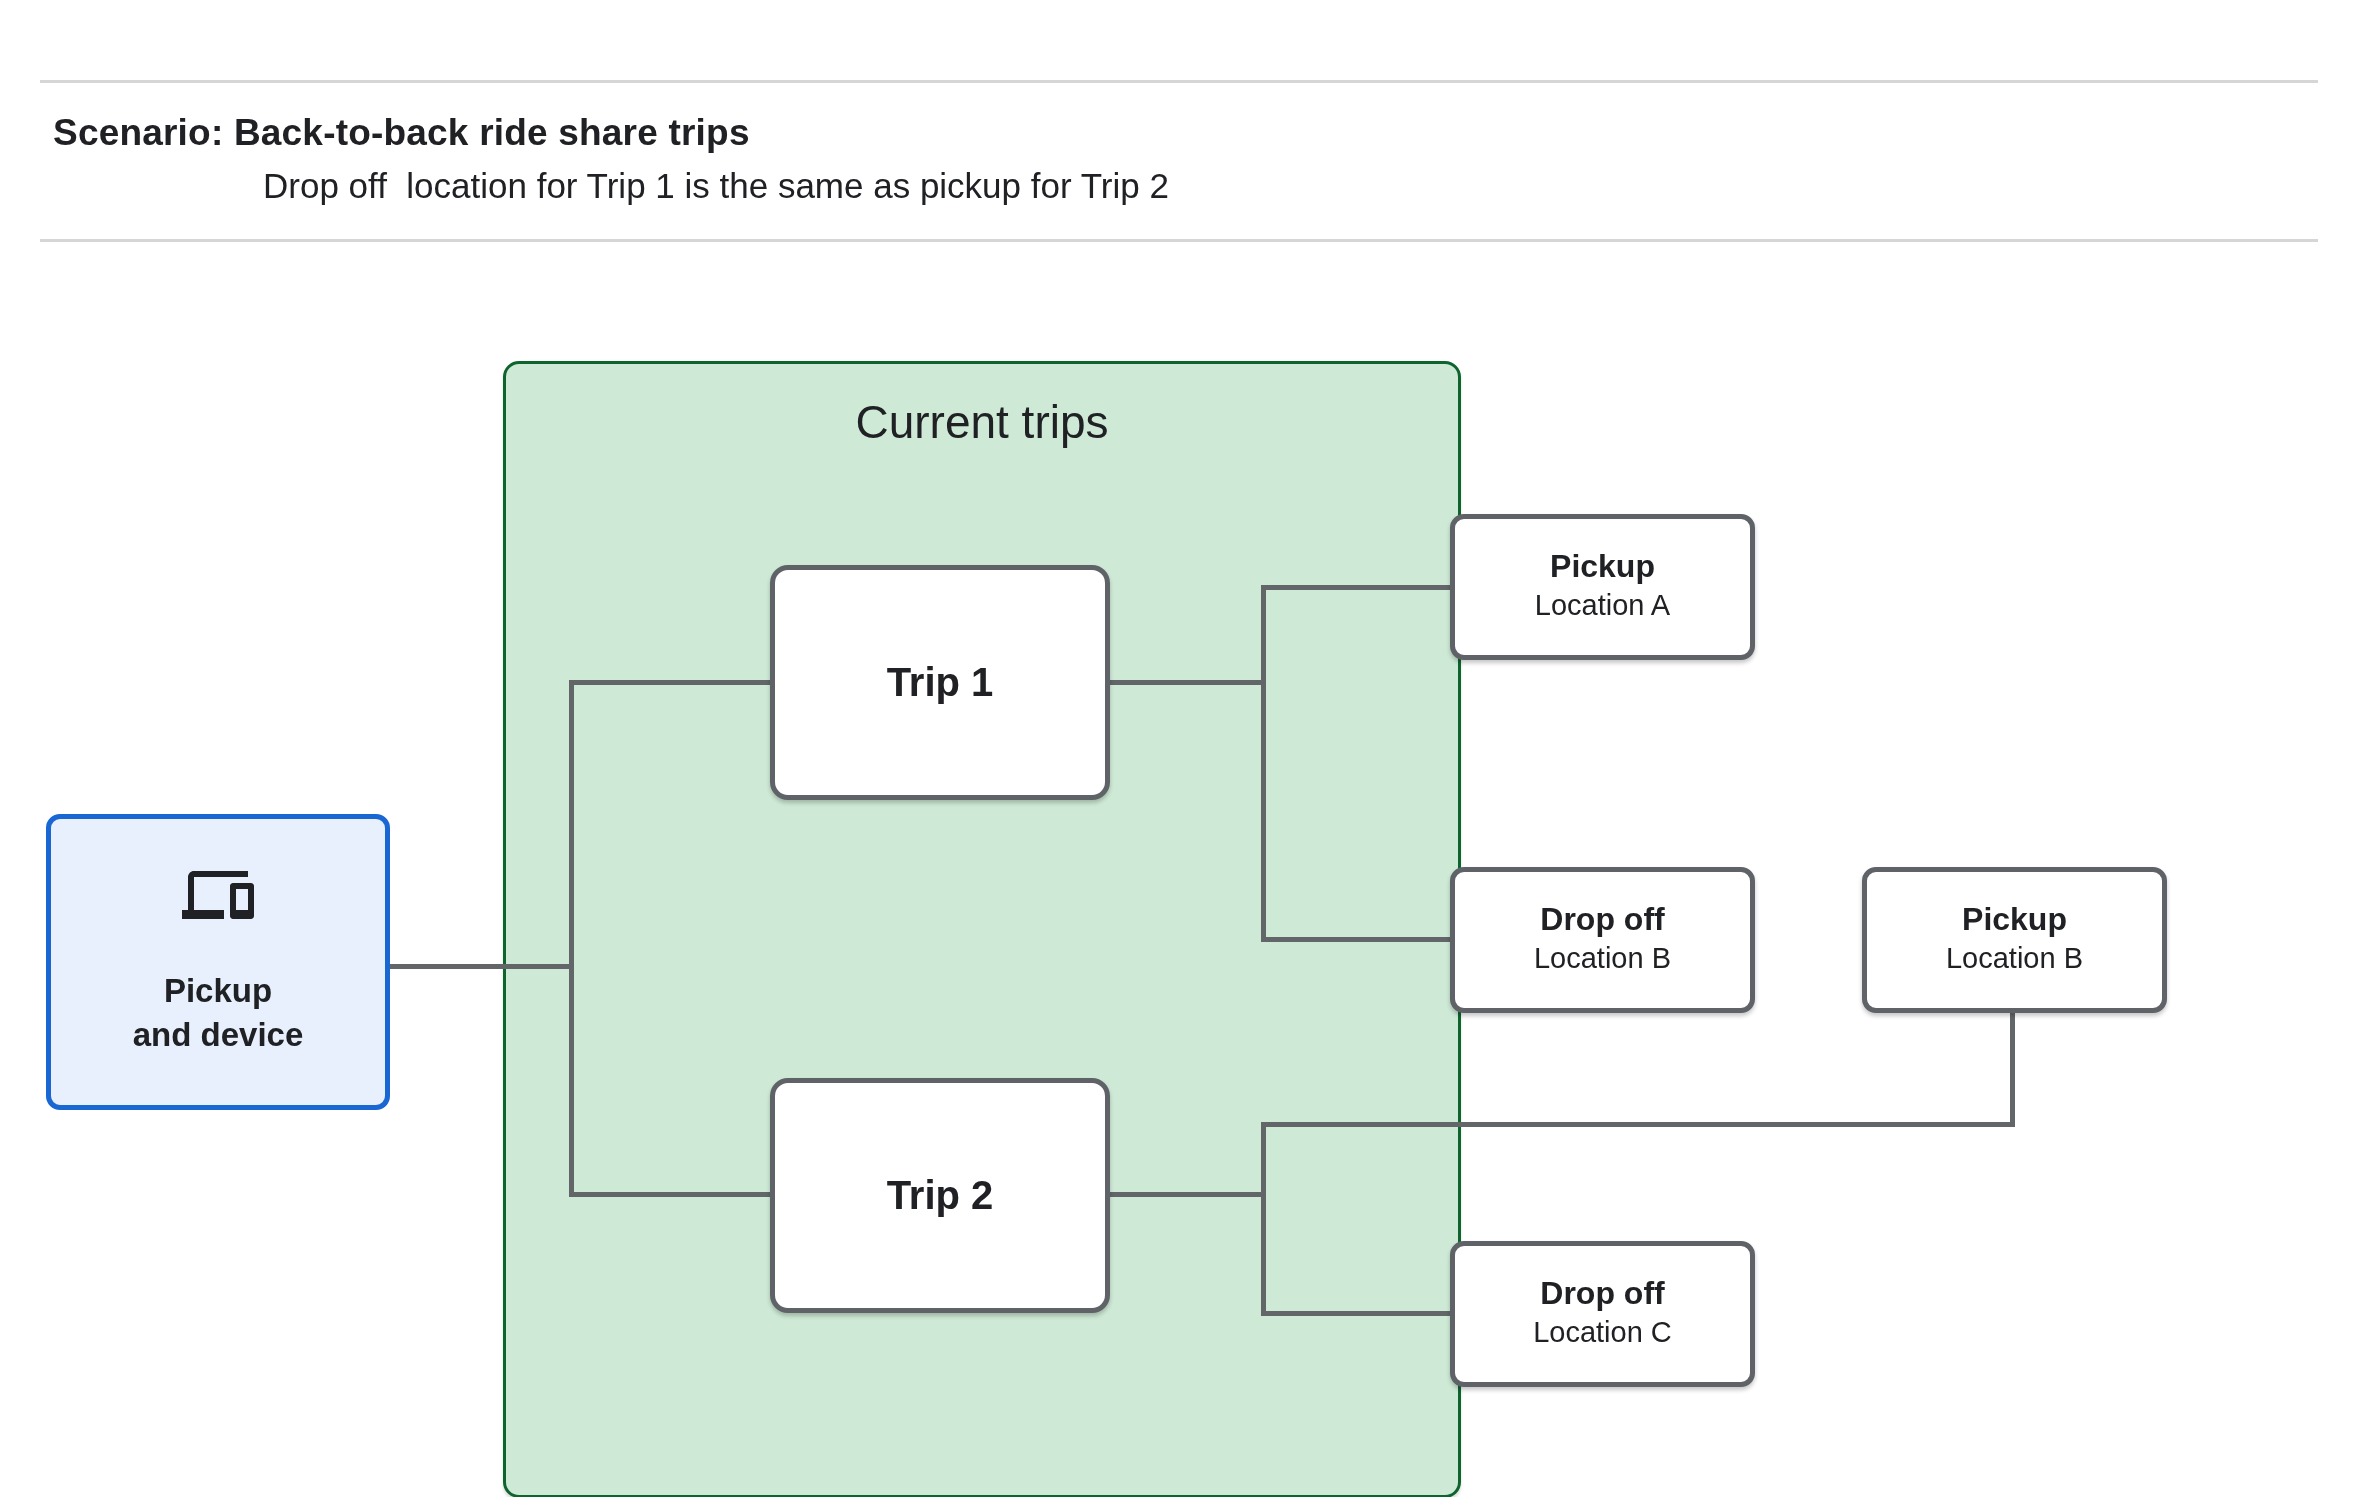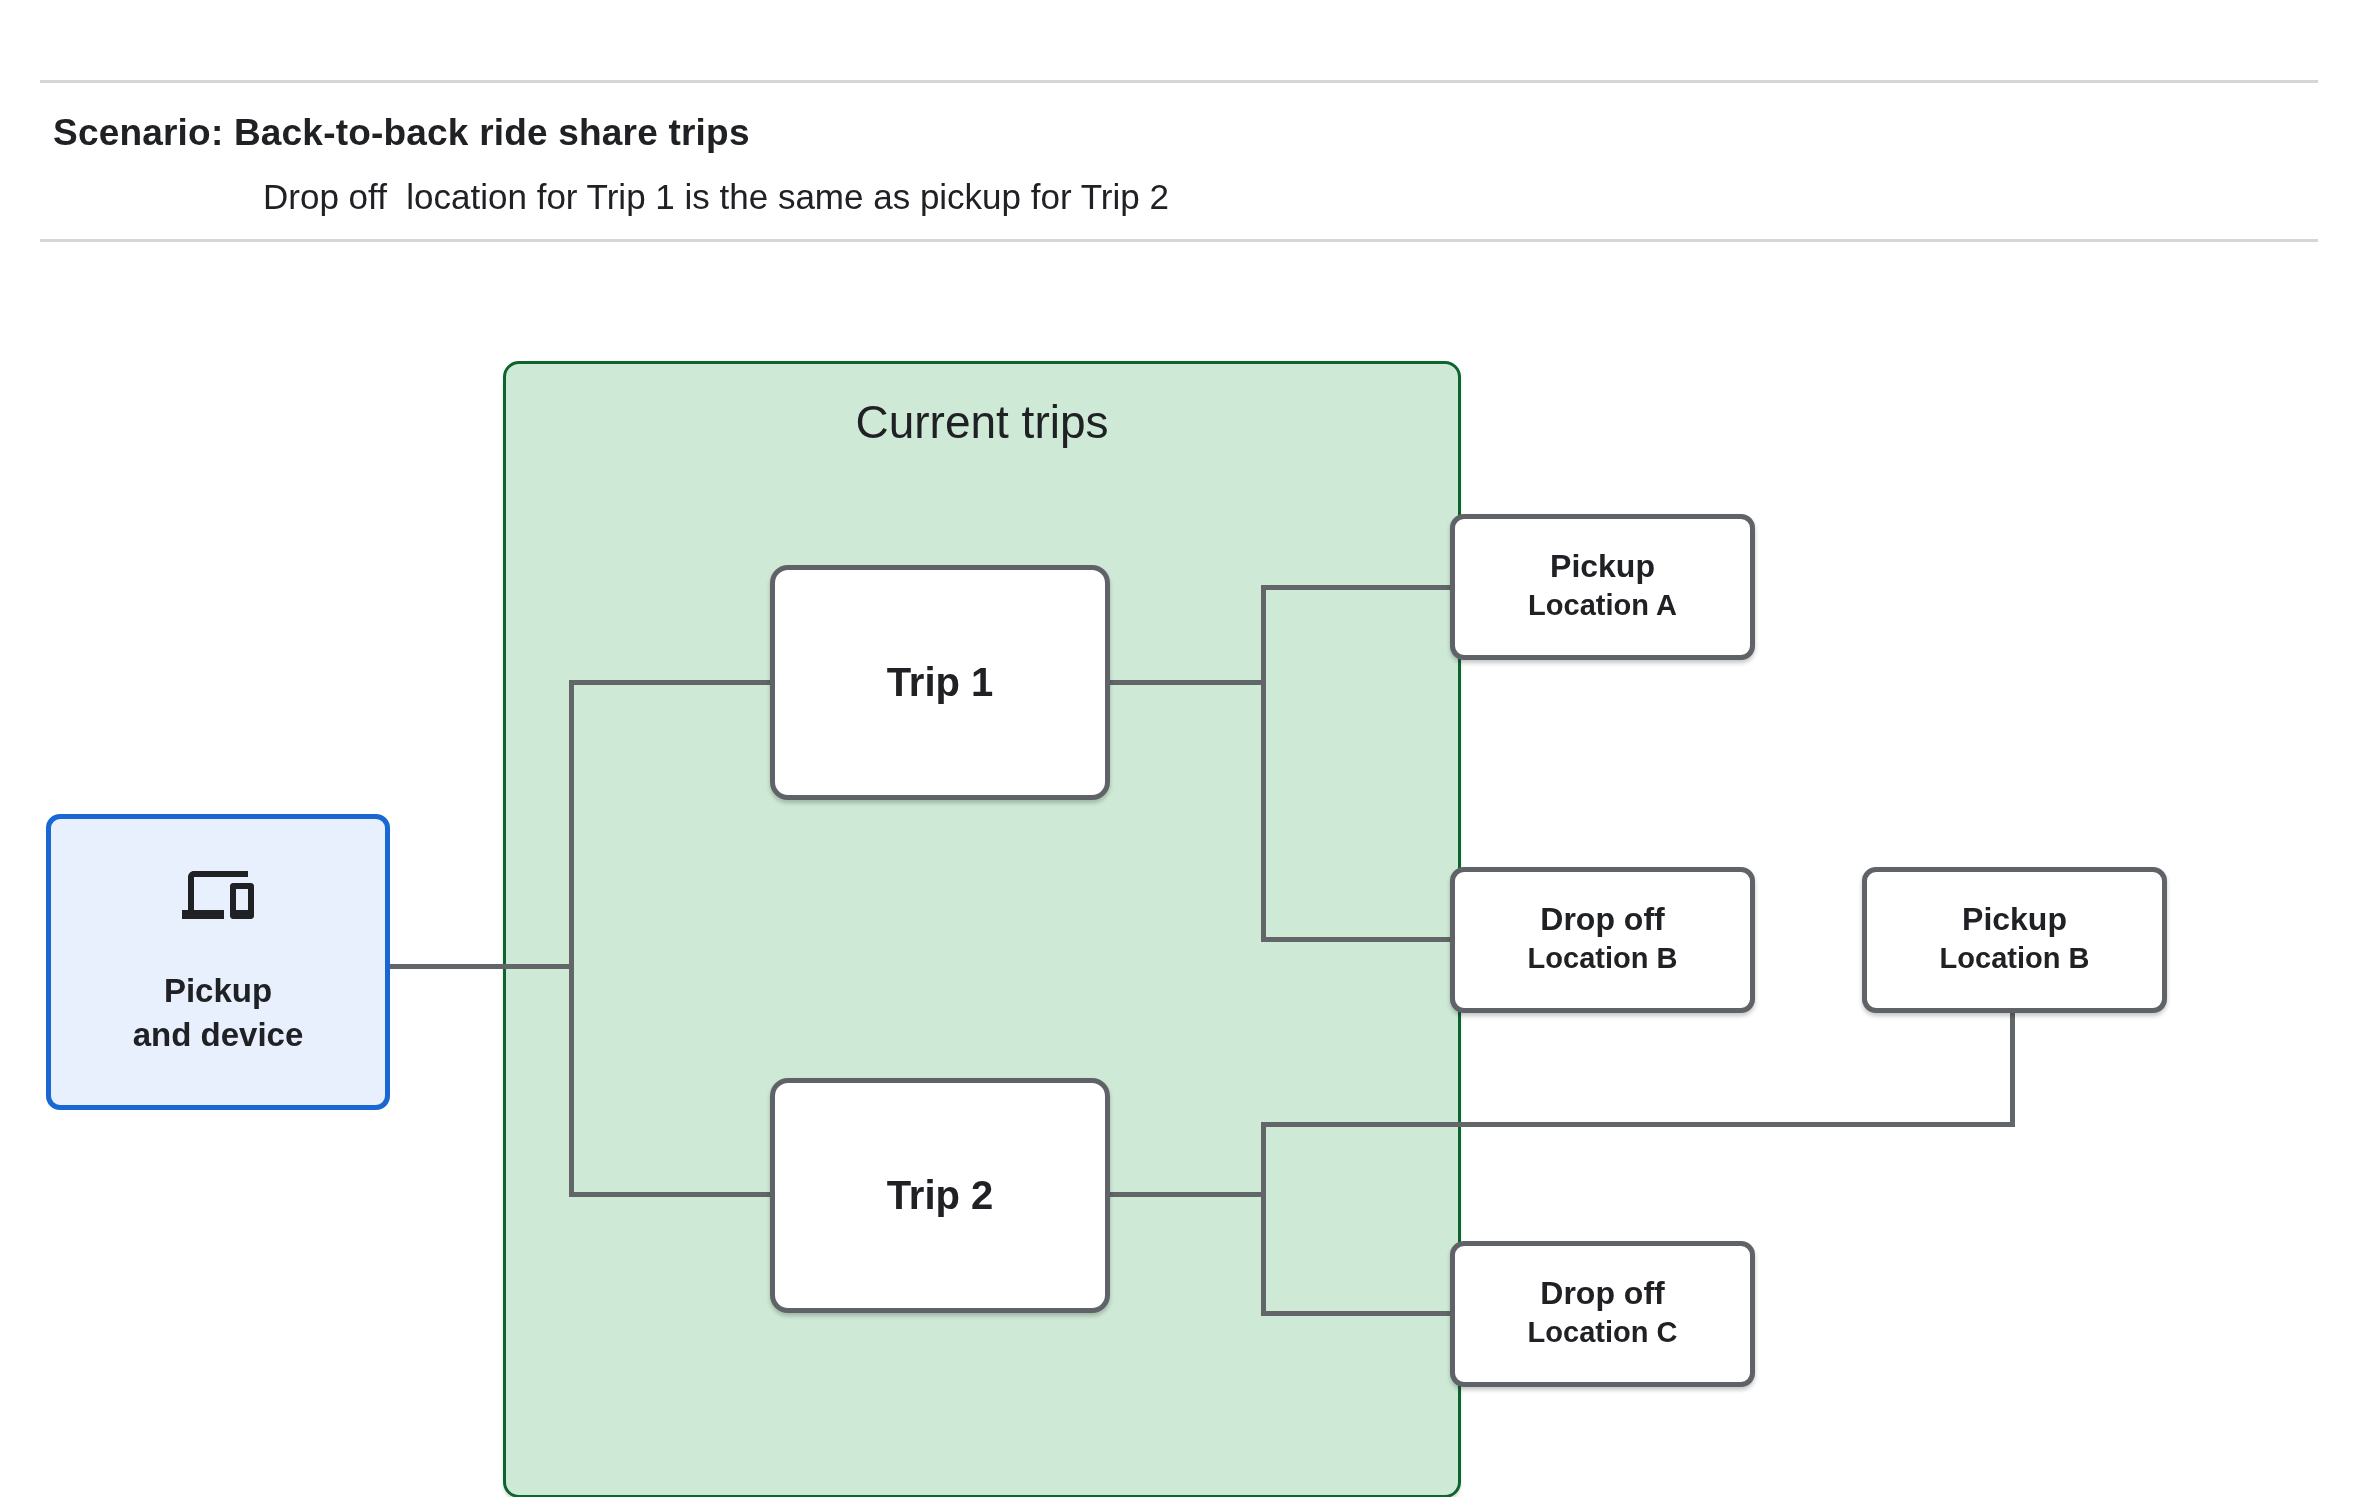--- a/index.html
+++ b/index.html
@@ -2,21 +2,21 @@
 <html style="--text: #202124; --rule: #d6d6d6; --connector: #636669; --node-border: #5f6368; --node-fill: #ffffff; --vehicle-fill: #e8f0fe; --vehicle-border: #1967d2; --trips-fill: #ceead6; --trips-border: #0d652d; --waypoints-fill: #fcf0c4; --waypoints-border: #f18d00;"><head>
 <meta charset="utf-8">
 <style>
   html,body{margin:0;padding:0;background:#ffffff;}
   .canvas{
     position:relative;width:2357px;height:1497px;background:#ffffff;overflow:hidden;
     font-family:"Liberation Sans",sans-serif;color:var(--text,#202124);margin-top:40px;
   }
   .rule{position:absolute;left:40px;width:2278px;height:3px;background:var(--rule,#d6d6d6);}
   .page-title{position:absolute;left:53px;top:72px;font-size:37px;font-weight:700;letter-spacing:.2px;}
-  .page-subtitle{position:absolute;left:263px;top:137px;font-size:35px;font-weight:400;white-space:pre;}
+  .page-subtitle{position:absolute;left:263px;top:126px;font-size:35px;font-weight:400;white-space:pre;}
 
   .panel{position:absolute;top:321px;height:1137px;border-radius:16px;box-sizing:border-box;
          box-shadow:0 3px 3px rgba(0,0,0,.14);}
   .panel-trips{left:503px;width:958px;background:var(--trips-fill,#ceead6);border:3px solid var(--trips-border,#0d652d);}
   .panel-waypoints{left:1383px;width:865px;background:var(--waypoints-fill,#fcf0c4);border:3px solid var(--waypoints-border,#f18d00);}
   .panel-title{position:absolute;top:31px;left:0;width:100%;text-align:center;font-size:46px;font-weight:400;}
 
   .line{position:absolute;background:var(--connector,#636669);z-index:2;}
   .hline{height:5px;}
   .vline{width:5px;}
@@ -31,21 +31,21 @@
   .vehicle-icon{width:72px;height:48px;}
   .vehicle-icon svg{display:block;width:100%;height:100%;fill:var(--text,#202124);}
   .vehicle-label{margin-top:50px;text-align:center;font-size:33px;font-weight:700;line-height:44px;}
 
   .node-trip{left:770px;width:340px;height:235px;border-radius:18px;font-size:40px;font-weight:700;}
   .node-trip1{top:525px;}
   .node-trip2{top:1038px;}
 
   .node-wp{width:305px;height:146px;border-radius:14px;padding-bottom:4px;}
   .wp-title{font-size:32px;font-weight:700;line-height:40px;}
-  .wp-sub{font-size:29px;font-weight:700;line-height:38px;}
+  .wp-sub{font-size:29px;font-weight:400;line-height:38px;}
   .node-wp-a{left:1450px;top:474px;}
   .node-wp-b{left:1450px;top:827px;}
   .node-wp-pb{left:1862px;top:827px;}
   .node-wp-c{left:1450px;top:1201px;}
 </style>
 </head>
 <body>
 
 <div class="canvas">
 

